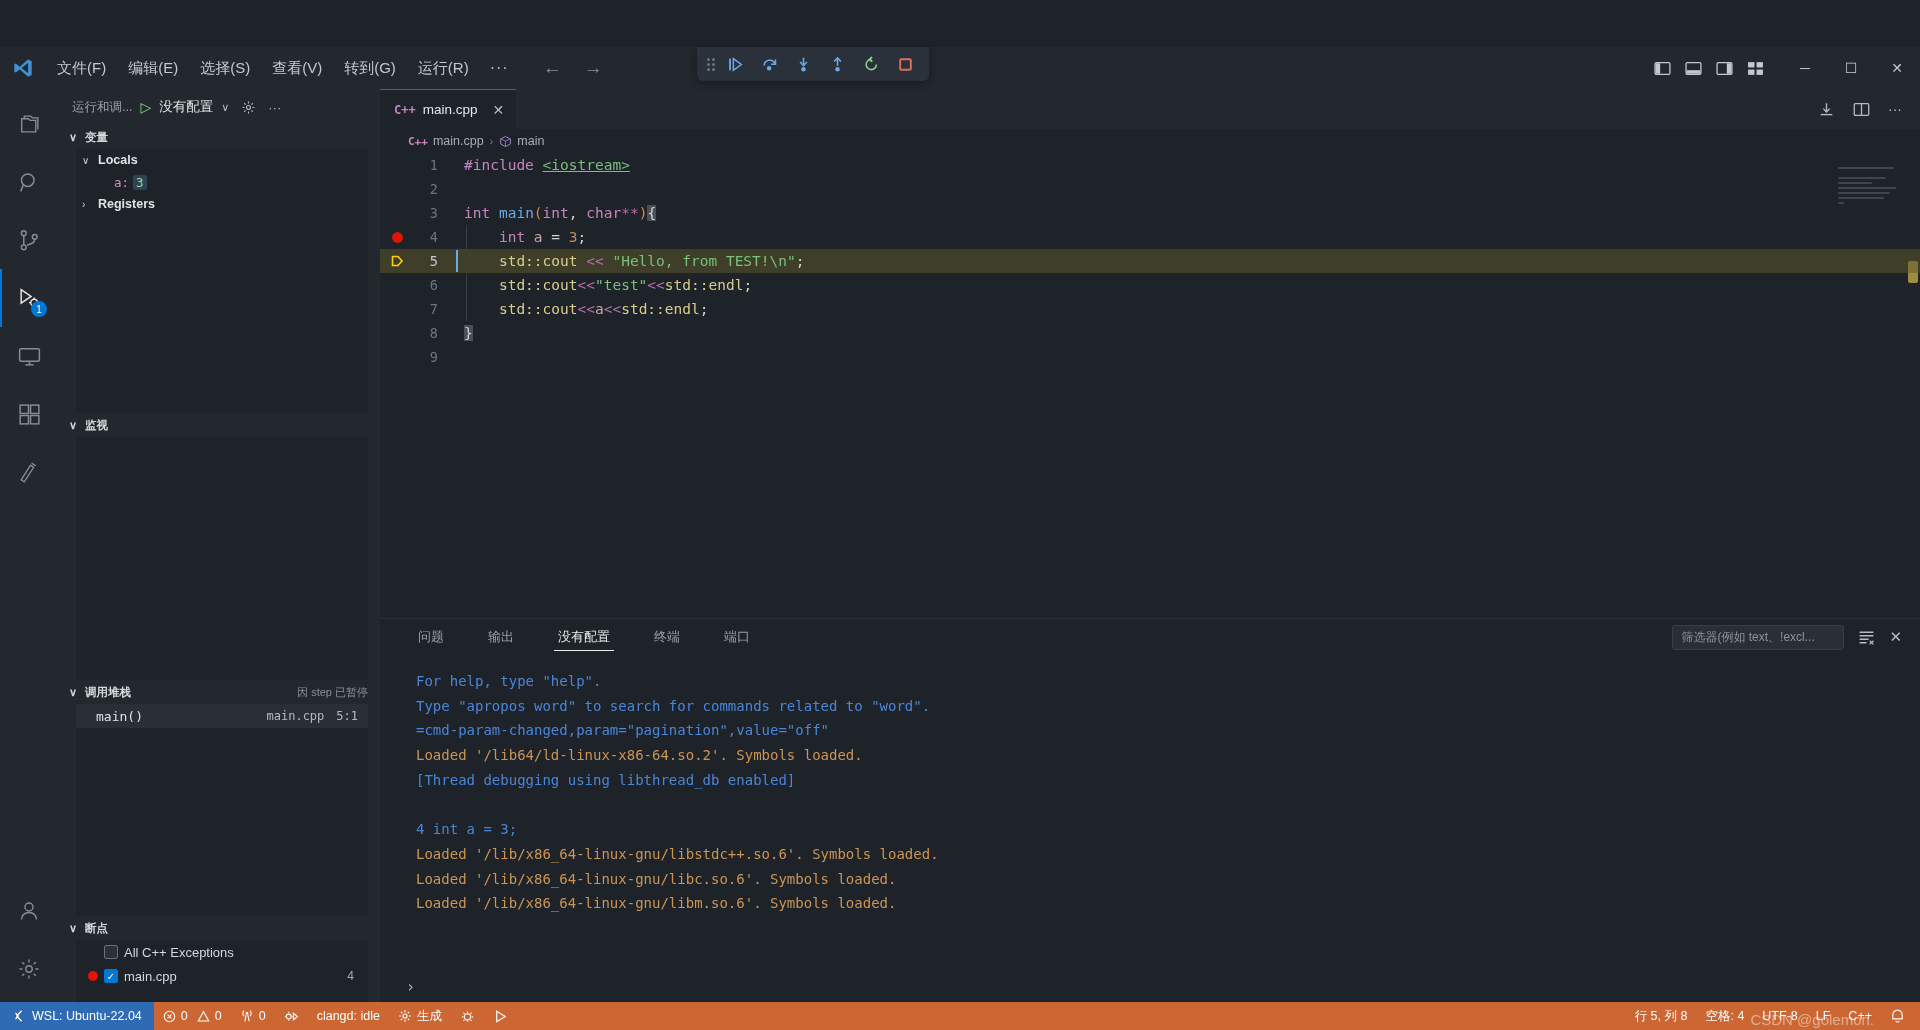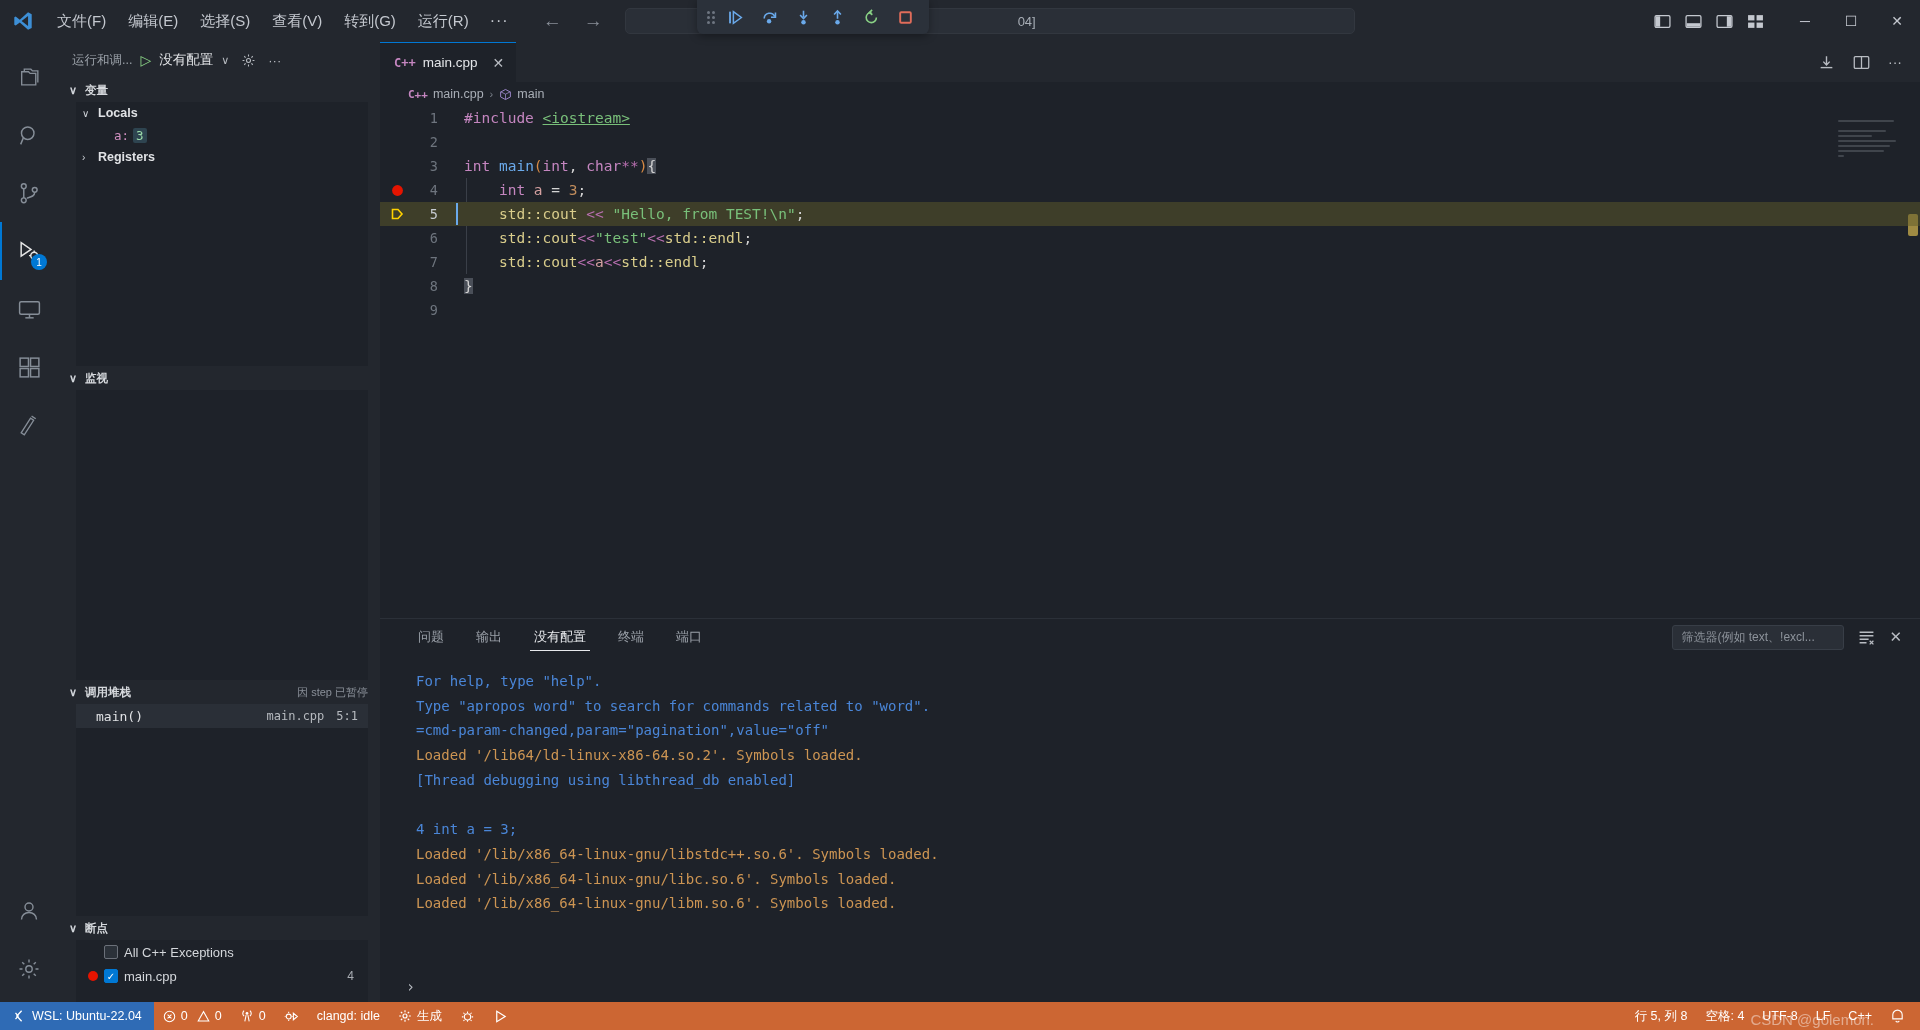--- a/index.html
+++ b/index.html
@@ -8,21 +8,21 @@
     background: #1e2229;
     font-family: "Liberation Sans", sans-serif;
     overflow: hidden;
     color: #cccccc;
   }
   .app { position: relative; width: 1920px; height: 1030px; display: flex; flex-direction: column; }
 
   
   .titlebar {
     height: 42px; background: #23272e; display: flex; align-items: center;
-    flex: 0 0 42px; position: relative;
+    flex: 0 0 42px; position: relative; margin-top: 47px;
   }
   .vs-logo { width: 46px; display: flex; align-items: center; justify-content: center; }
   .menu { display: flex; align-items: center; gap: 0px; }
   .menu-item {
     padding: 4px 11px; font-size: 15px; color: #c4c8cf; cursor: default;
     white-space: nowrap;
   }
   .menu-dots { padding: 4px 10px; color: #c4c8cf; font-size: 16px; letter-spacing:1px;}
 
   .nav-arrows { display: flex; align-items: center; gap: 22px; margin-left: 24px; }
@@ -188,21 +188,21 @@
   .minimap {
     position: absolute; right: 0; top: 0; width: 96px; bottom: 0;
     background: #1e2229;
   }
   .mini-lines { position: absolute; top: 14px; right: 18px; width: 64px; opacity: .45; }
   .mini-lines div { height: 2px; margin-bottom: 3px; background: #6a7078; border-radius: 1px;}
   .scroll-deco { position: absolute; right: 2px; top: 108px; width: 10px; height: 22px; background:#c1a64a; border-radius:2px; opacity:.8;}
 
   
   .panel { height: 384px; flex: 0 0 384px; background: #1e2229; display: flex; flex-direction: column; border-top: 1px solid #2b3038;}
-  .panel-tabs { height: 36px; display: flex; align-items: center; padding-left: 24px; gap: 4px; flex: 0 0 36px;}
+  .panel-tabs { height: 36px; display: flex; align-items: center; padding-left: 24px; gap: 16px; flex: 0 0 36px;}
   .ptab {
     padding: 0 14px; height: 36px; display: flex; align-items: center;
     font-size: 13px; color: #9aa0a8; cursor: pointer; position: relative; white-space: nowrap;
   }
   .ptab.active { color: #e8eaed; }
   .ptab.active::after {
     content:''; position: absolute; left: 10px; right: 10px; bottom: 4px; height: 1px; background: #e8eaed;
   }
   .panel-right { margin-left: auto; display: flex; align-items: center; gap: 14px; padding-right: 18px; }
   .filter-box {
@@ -258,23 +258,20 @@
       <div class="menu-item">转到(G)</div>
       <div class="menu-item">运行(R)</div>
       <div class="menu-dots">···</div>
     </div>
 
     <div class="nav-arrows">
       <span class="nav-arrow">←</span>
       <span class="nav-arrow">→</span>
     </div>
 
-    <div class="cmd-center">
-      <span class="cmd-text">04]</span>
-    </div>
 
     <div class="debug-toolbar">
       <div class="grip">
           <i></i>
           <i></i>
           <i></i>
           <i></i>
           <i></i>
           <i></i>
         </div>

